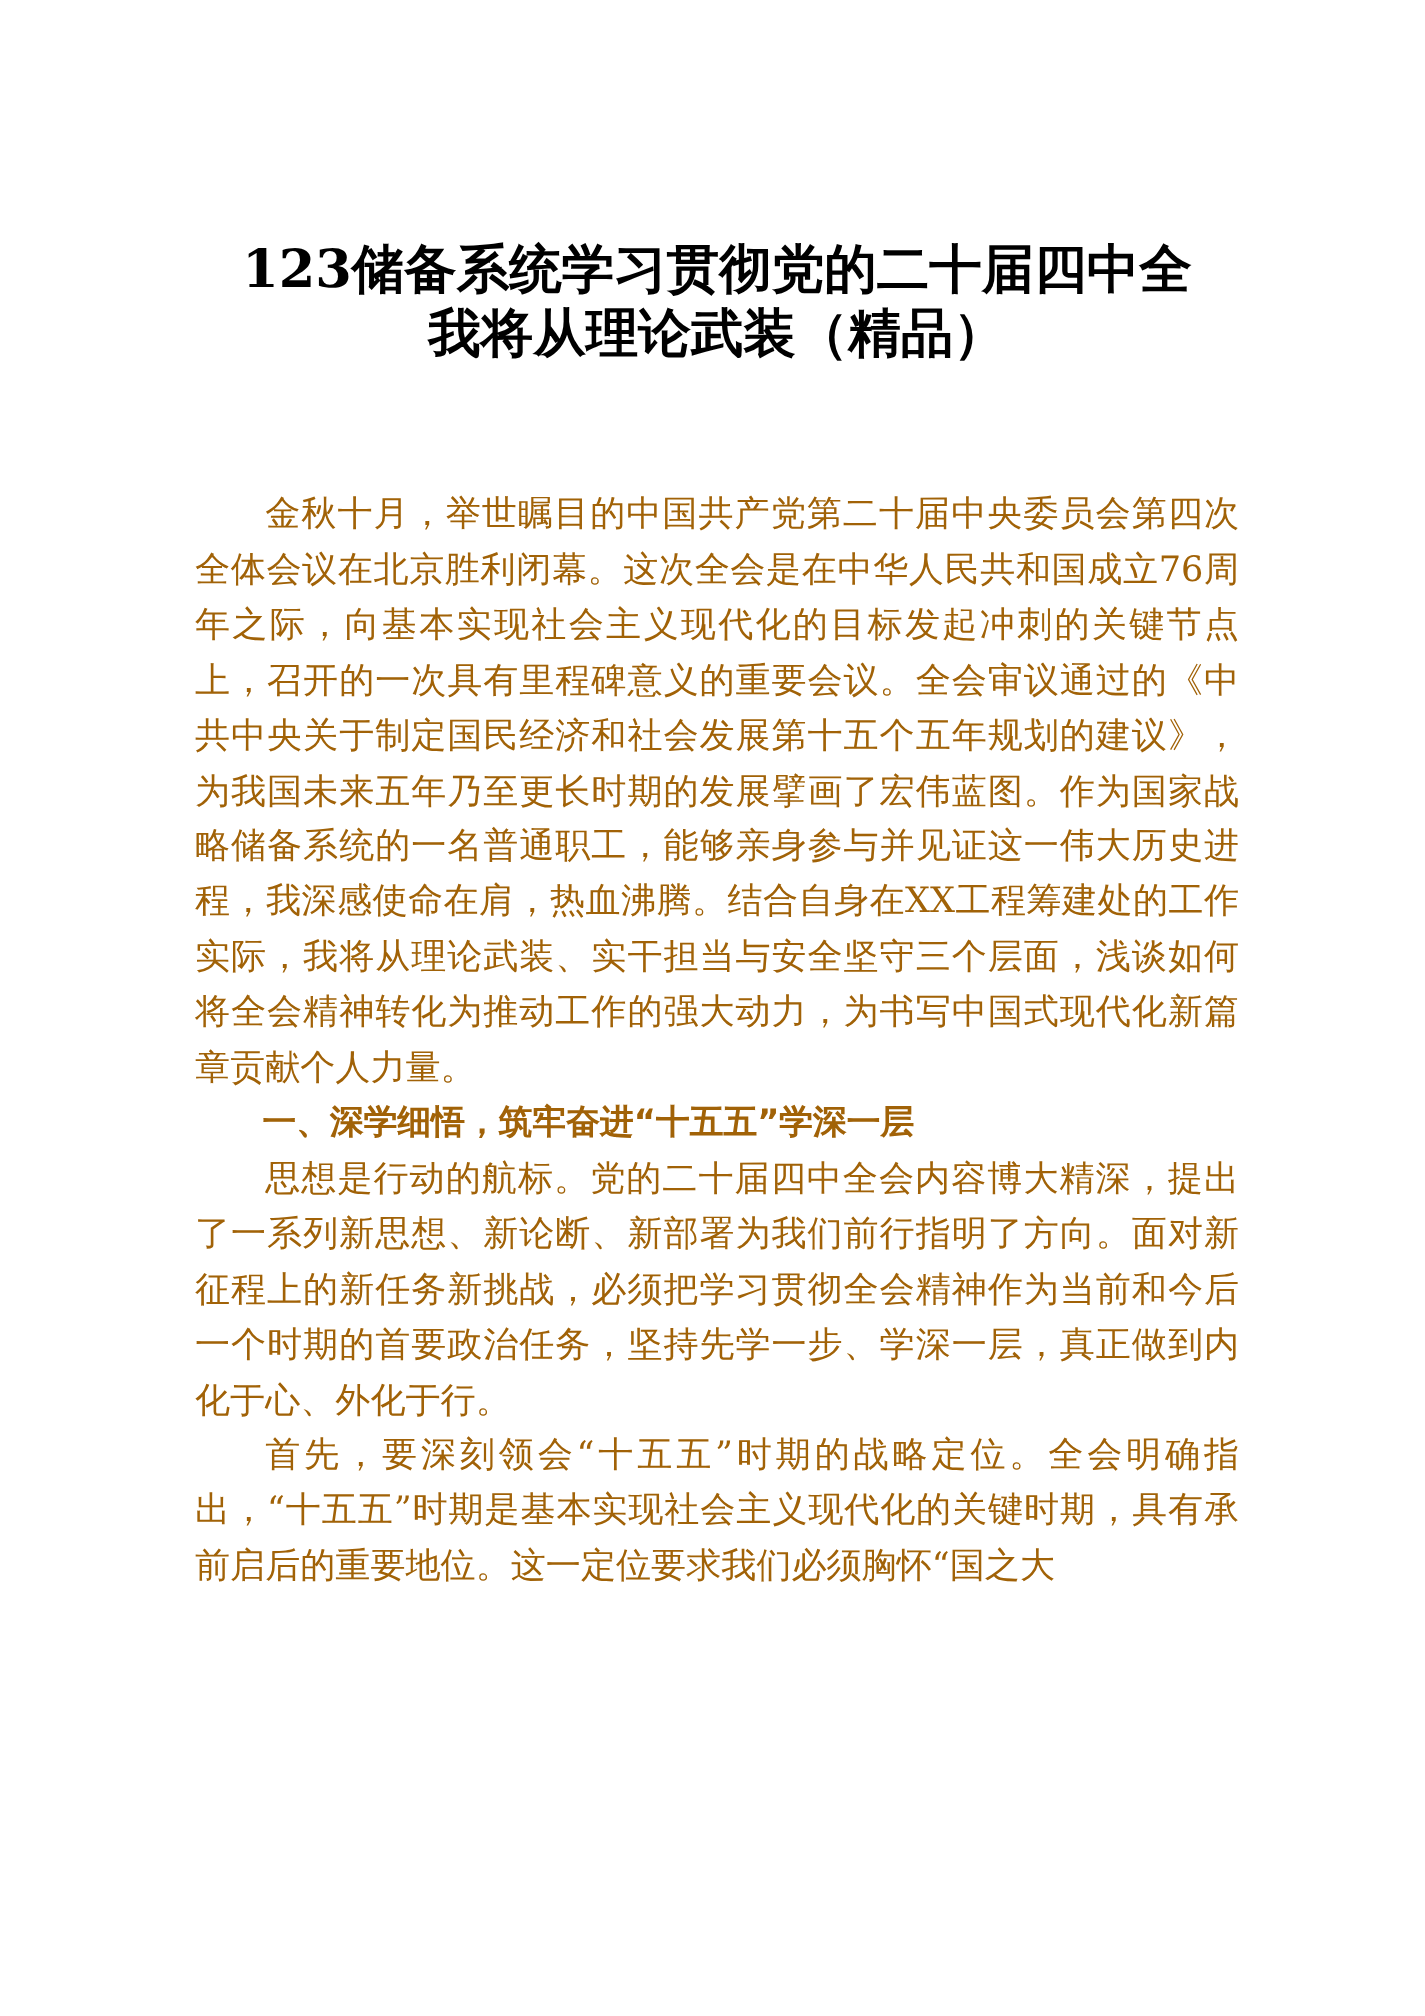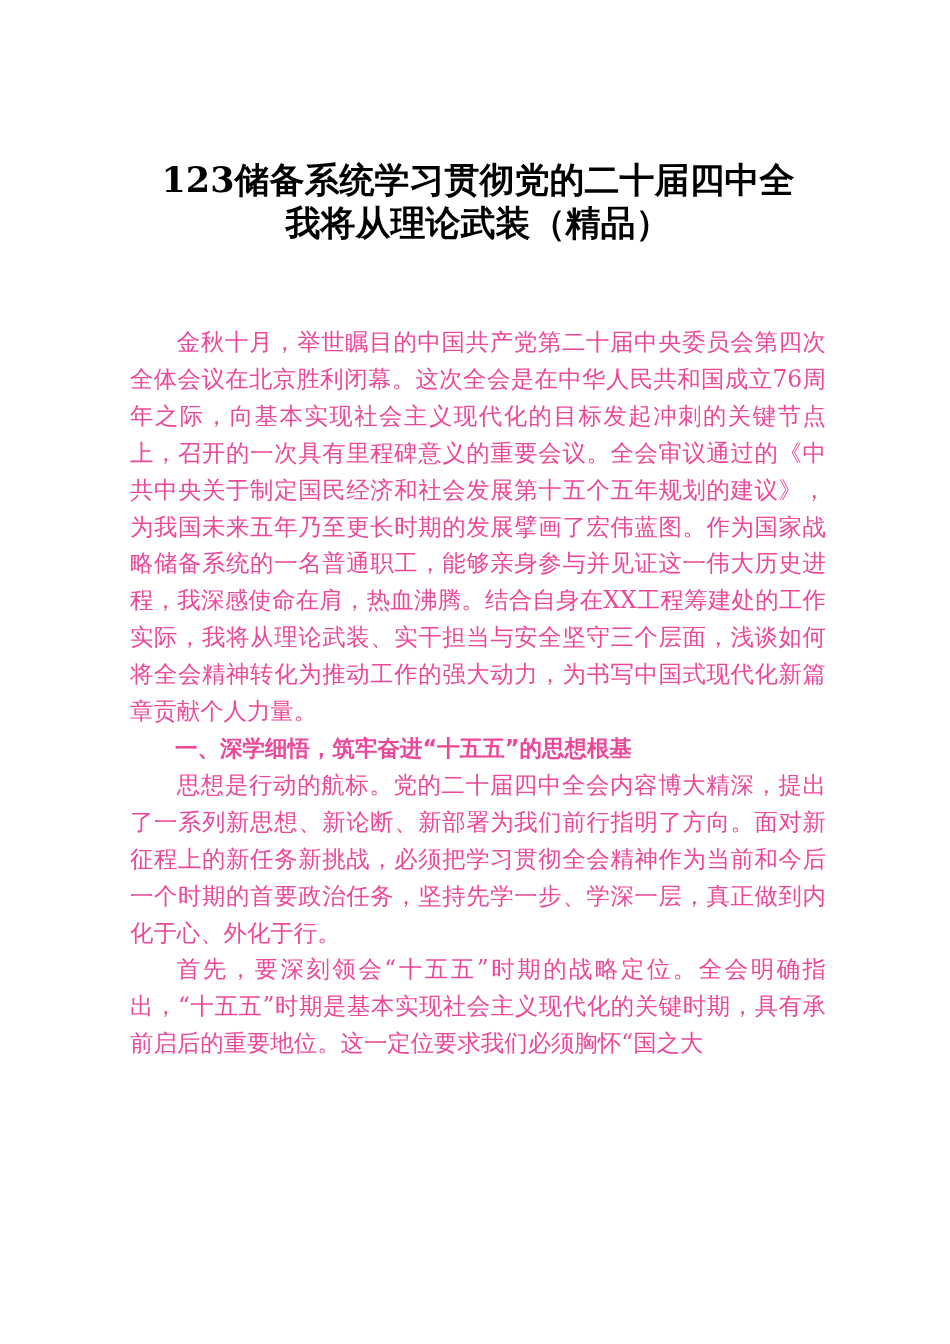--- a/index.html
+++ b/index.html
@@ -7,33 +7,33 @@
   .page { position: absolute; left: 0; top: 0; width: 788px; height: 1344px; background: #fff; }
   .title {
     position: absolute; left: 130px; width: 696px; top: 158px;
     font-family: "DejaVu Serif", "Liberation Serif", serif;
     font-weight: bold; font-size: 35px; line-height: 43px;
     text-align: center; color: #000; margin: 0;
   }
   .body {
     position: absolute; left: 130px; width: 696px; top: 324px;
     font-family: "DejaVu Serif", "Liberation Serif", serif;
-    font-size: 23.4px; line-height: 36.9px; color: #ec4899;
+    font-size: 23.4px; line-height: 36.9px; color: #a16207;
   }
   .para { margin: 0; text-indent: 2em; text-align: justify; text-align-last: left; }
   .heading { margin: 0; text-indent: 2em; font-weight: bold; font-family: "DejaVu Sans", "Liberation Sans", sans-serif; font-size: 22.5px; }
 </style>
 </head>
 <body>
 
 <div class="page">
   <h1 class="title">
     <span>123储备系统学习贯彻党的二十届四中全</span><br>
     <span>我将从理论武装（精品）</span>
   </h1>
 
   <div class="body">
     <p class="para">金秋十月，举世瞩目的中国共产党第二十届中央委员会第四次全体会议在北京胜利闭幕。这次全会是在中华人民共和国成立76周年之际，向基本实现社会主义现代化的目标发起冲刺的关键节点上，召开的一次具有里程碑意义的重要会议。全会审议通过的《中共中央关于制定国民经济和社会发展第十五个五年规划的建议》，为我国未来五年乃至更长时期的发展擘画了宏伟蓝图。作为国家战略储备系统的一名普通职工，能够亲身参与并见证这一伟大历史进程，我深感使命在肩，热血沸腾。结合自身在XX工程筹建处的工作实际，我将从理论武装、实干担当与安全坚守三个层面，浅谈如何将全会精神转化为推动工作的强大动力，为书写中国式现代化新篇章贡献个人力量。</p>
-    <p class="heading">一、深学细悟，筑牢奋进“十五五”的思想根基</p>
+    <p class="heading">一、深学细悟，筑牢奋进“十五五”学深一层</p>
     <p class="para">思想是行动的航标。党的二十届四中全会内容博大精深，提出了一系列新思想、新论断、新部署为我们前行指明了方向。面对新征程上的新任务新挑战，必须把学习贯彻全会精神作为当前和今后一个时期的首要政治任务，坚持先学一步、学深一层，真正做到内化于心、外化于行。</p>
     <p class="para">首先，要深刻领会“十五五”时期的战略定位。全会明确指出，“十五五”时期是基本实现社会主义现代化的关键时期，具有承前启后的重要地位。这一定位要求我们必须胸怀“国之大</p>
   </div>
 </div>
 
 </body></html>

